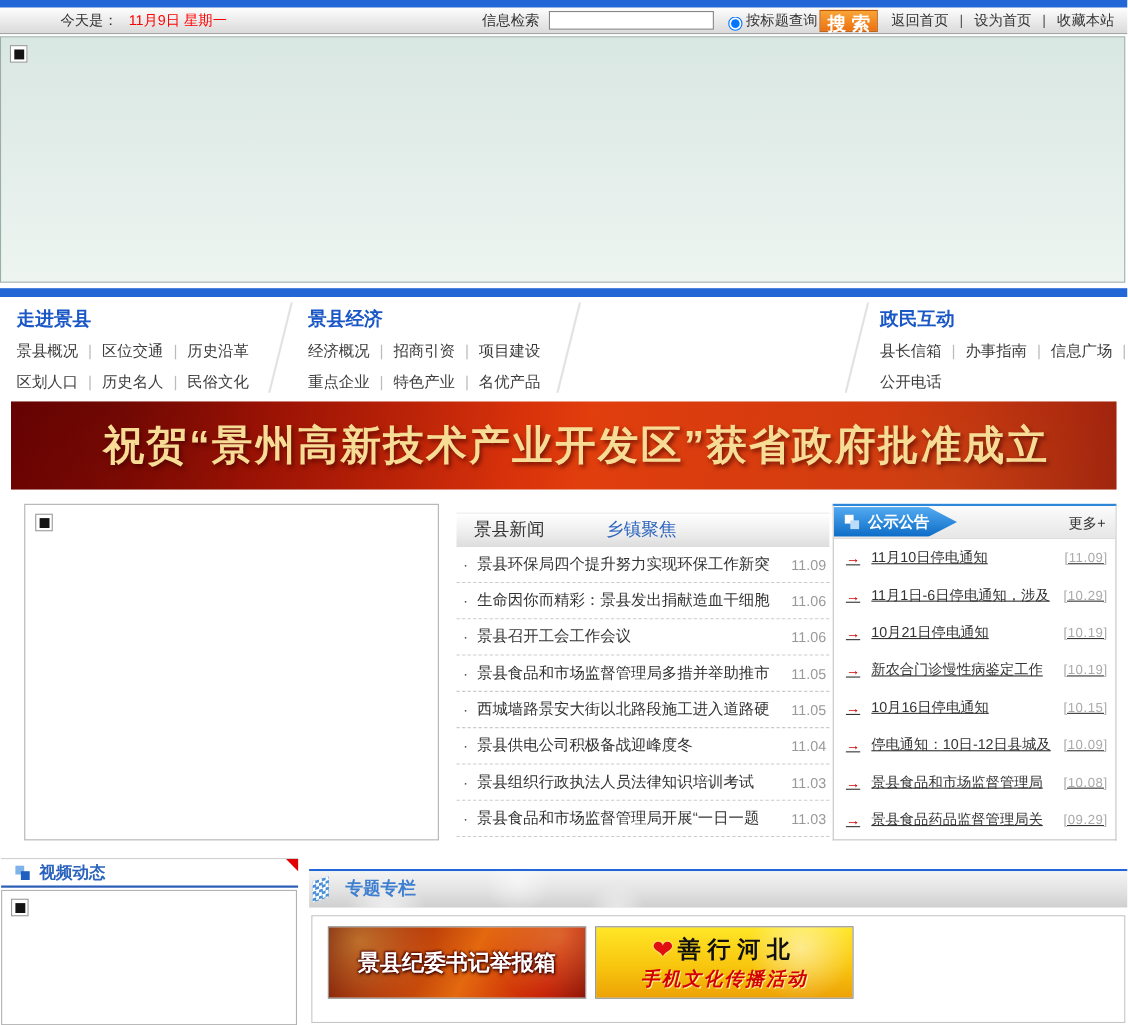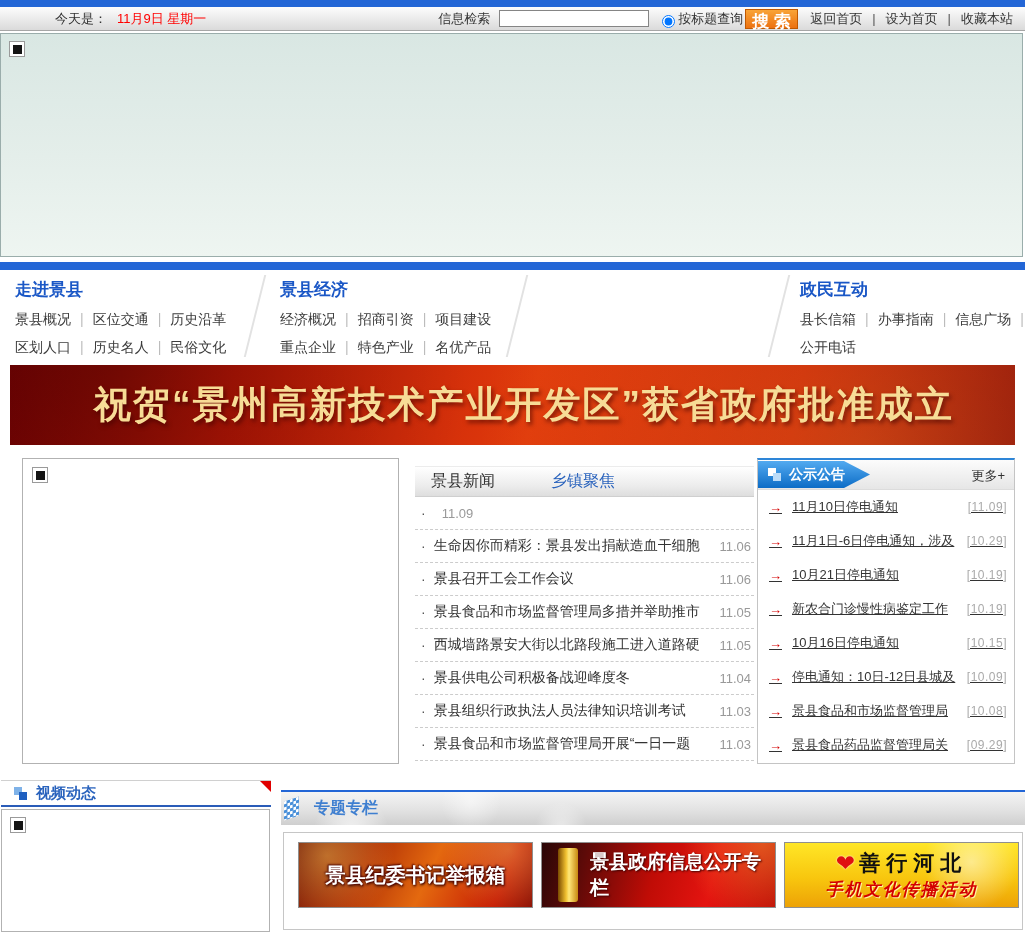--- a/index.html
+++ b/index.html
@@ -240,20 +240,21 @@
 </div>
 
 <div class="news">
   <div class="news-header">
     <span class="news-tab-a">景县新闻</span>
     <span class="news-tab-b">乡镇聚焦</span>
   </div>
   <div>
     <div class="news-item">
       <span class="news-bullet">·</span>
+      <span class="news-title">景县环保局四个提升努力实现环保工作新突</span>
       <span class="news-date">11.09</span>
     </div>
     <div class="news-item">
       <span class="news-bullet">·</span>
       <span class="news-title">生命因你而精彩：景县发出捐献造血干细胞</span>
       <span class="news-date">11.06</span>
     </div>
     <div class="news-item">
       <span class="news-bullet">·</span>
       <span class="news-title">景县召开工会工作会议</span>
@@ -357,24 +358,20 @@
 <div class="special">
   <div class="special-topline"></div>
   <div class="special-header">
     <span class="checker-icon"></span>
     <span class="special-title">专题专栏</span>
   </div>
   <div class="special-box">
     <div class="promo promo1">
       <span>景县纪委书记举报箱</span>
     </div>
-    <div class="promo promo2">
-      <span class="huabiao"></span>
-      <span>景县政府信息公开专栏</span>
-    </div>
     <div class="promo promo3">
       <span class="p3-line1">
           <span class="heart">❤</span>
           <span>善行河北</span>
         </span>
       <span class="p3-line2">手机文化传播活动</span>
     </div>
   </div>
 </div>
 

